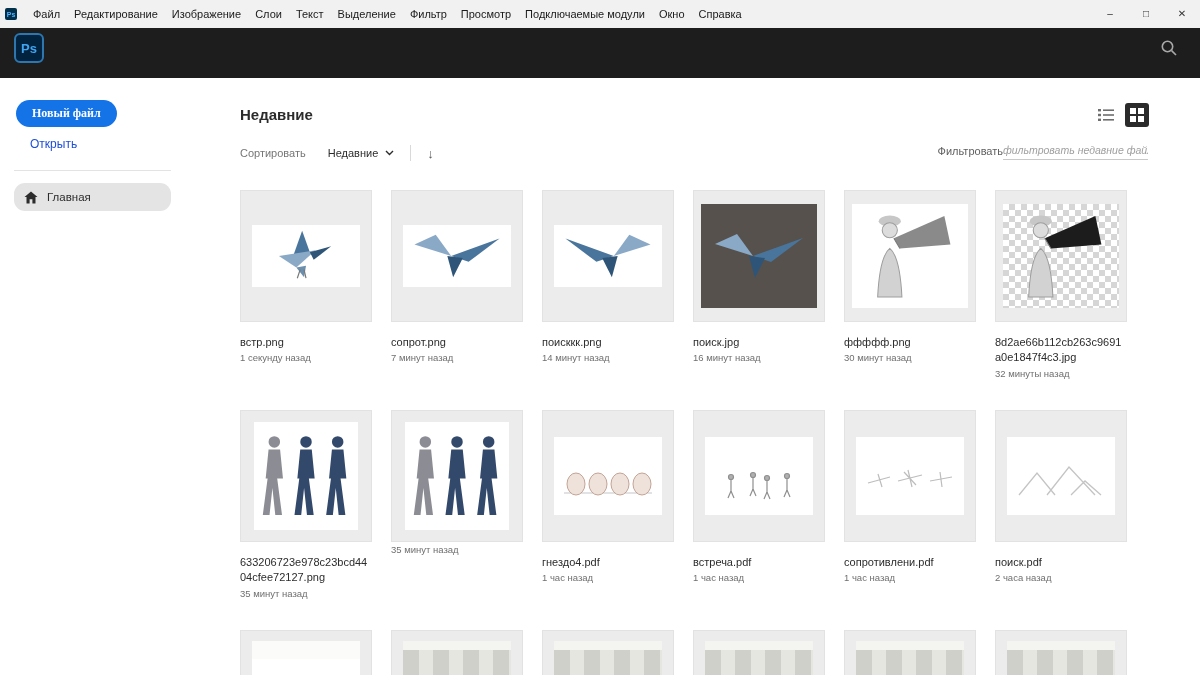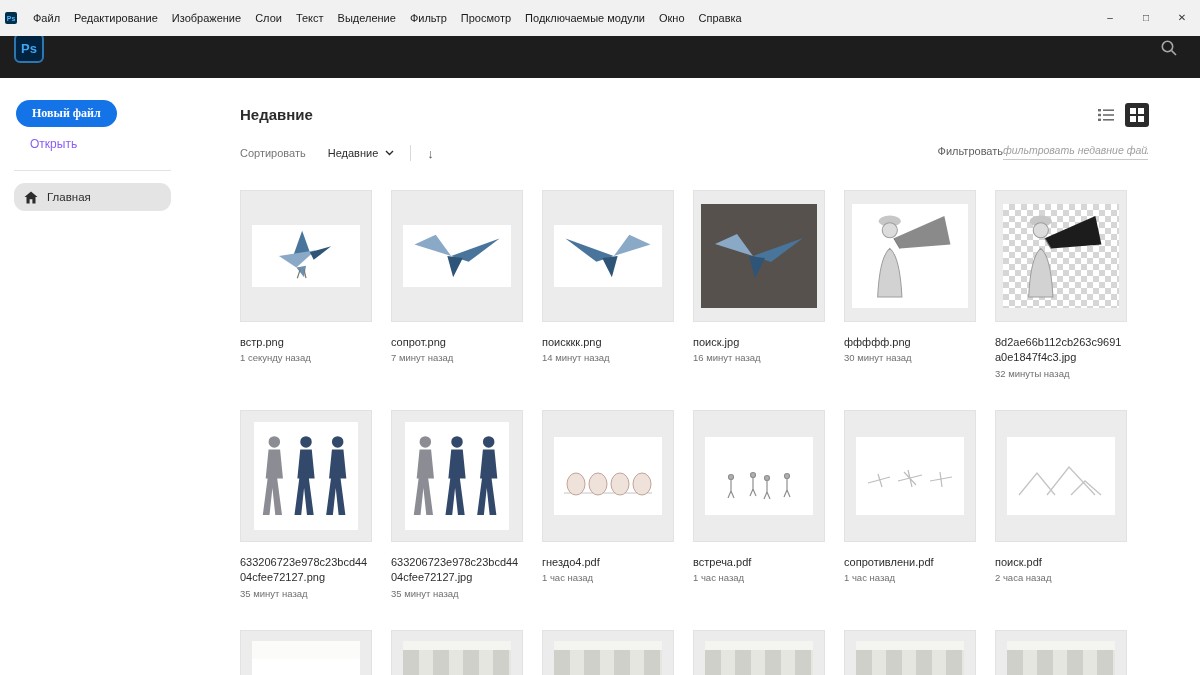--- a/index.html
+++ b/index.html
@@ -1,41 +1,41 @@
 <!DOCTYPE html>
 <html><head>
 <meta charset="utf-8">
 <style>
   * { margin:0; padding:0; box-sizing:border-box; }
   html,body { width:1200px; height:675px; }
   body { font-family:"Liberation Sans", sans-serif; background:#fff; }
   .screen { position:relative; width:1200px; height:675px; overflow:hidden; background:#fff; }
 
   
-  .menubar { position:absolute; top:0; left:0; right:0; height:36px; background:#f1f1f1;
+  .menubar { position:absolute; top:0; left:0; right:0; height:28px; background:#f1f1f1;
              display:flex; align-items:center; font-size:11px; color:#1a1a1a; z-index:30; }
   .mb-ps { width:12px; height:12px; margin:0 9px 0 5px; background:#00304b; color:#54b2ff;
            font-size:7px; font-weight:bold; display:flex; align-items:center; justify-content:center; border-radius:2px; }
   .mb-item { padding:0 7px; height:18px; line-height:18px; cursor:default; }
   .win-controls { margin-left:auto; display:flex; height:18px; }
   .win-btn { width:36px; text-align:center; line-height:18px; font-size:10px; color:#333; }
 
   
   .header { position:absolute; top:18px; left:0; right:0; height:60px; background:#1d1d1d; }
   .ps-logo { position:absolute; left:14px; top:15px; width:30px; height:30px; border-radius:6px;
              background:#012340; border:2px solid #2d77ae; color:#41a4ef; font-size:13px; font-weight:bold;
              display:flex; align-items:center; justify-content:center; }
   .hdr-search { position:absolute; right:22px; top:21px; width:18px; height:18px; cursor:pointer; }
 
   
   .sidebar { position:absolute; top:78px; left:0; width:211px; bottom:0; background:#fff; }
   .btn-new { position:absolute; left:16px; top:22px; background:#1473e6; color:#fff; border:none;
              font-family:Liberation Serif, serif; font-size:12px; font-weight:bold; padding:6px 16px; border-radius:15px; cursor:pointer; }
   .btn-open { position:absolute; left:30px; top:59px; background:none; border:none; font-family:inherit;
-              font-size:12px; color:#8b5cf6; cursor:pointer; }
+              font-size:12px; color:#1d4ed8; cursor:pointer; }
   .sb-divider { position:absolute; left:14px; top:92px; width:157px; height:1px; background:#e3e3e3; }
   .home-row { position:absolute; left:14px; top:105px; width:157px; height:28px; background:#e4e4e4;
               border-radius:11px; display:flex; align-items:center; gap:9px; padding:0 10px;
               font-size:11.5px; color:#2c2c2c; cursor:pointer; }
 
   
   .page-title { position:absolute; left:240px; top:106px; font-size:15px; font-weight:bold; color:#2c2c2c; }
   .controls { position:absolute; left:240px; top:143px; height:20px; display:flex; align-items:center; font-size:11px; }
   .sort-label { color:#767676; margin-right:22px; }
   .sort-dd { display:flex; align-items:center; gap:7px; color:#2c2c2c; cursor:pointer; }
@@ -320,21 +320,20 @@
               </g>
           <g fill="#33496b" transform="translate(35,4)">
                 <use href="#person"></use>
               </g>
           <g fill="#33496b" transform="translate(68,4)">
                 <use href="#person"></use>
               </g>
         </svg>
           </div>
       </div>
-      <div class="fname">633206723e978c23bcd4404cfee72127.jpg</div>
       <div class="ftime">35 минут назад</div>
     </div>
 
     <div class="card">
       <div class="thumb">
         <div class="iw sz-med">
             <svg width="100" height="70" viewBox="0 0 100 70">
               <use href="#eggs"></use>
             </svg>
           </div>

